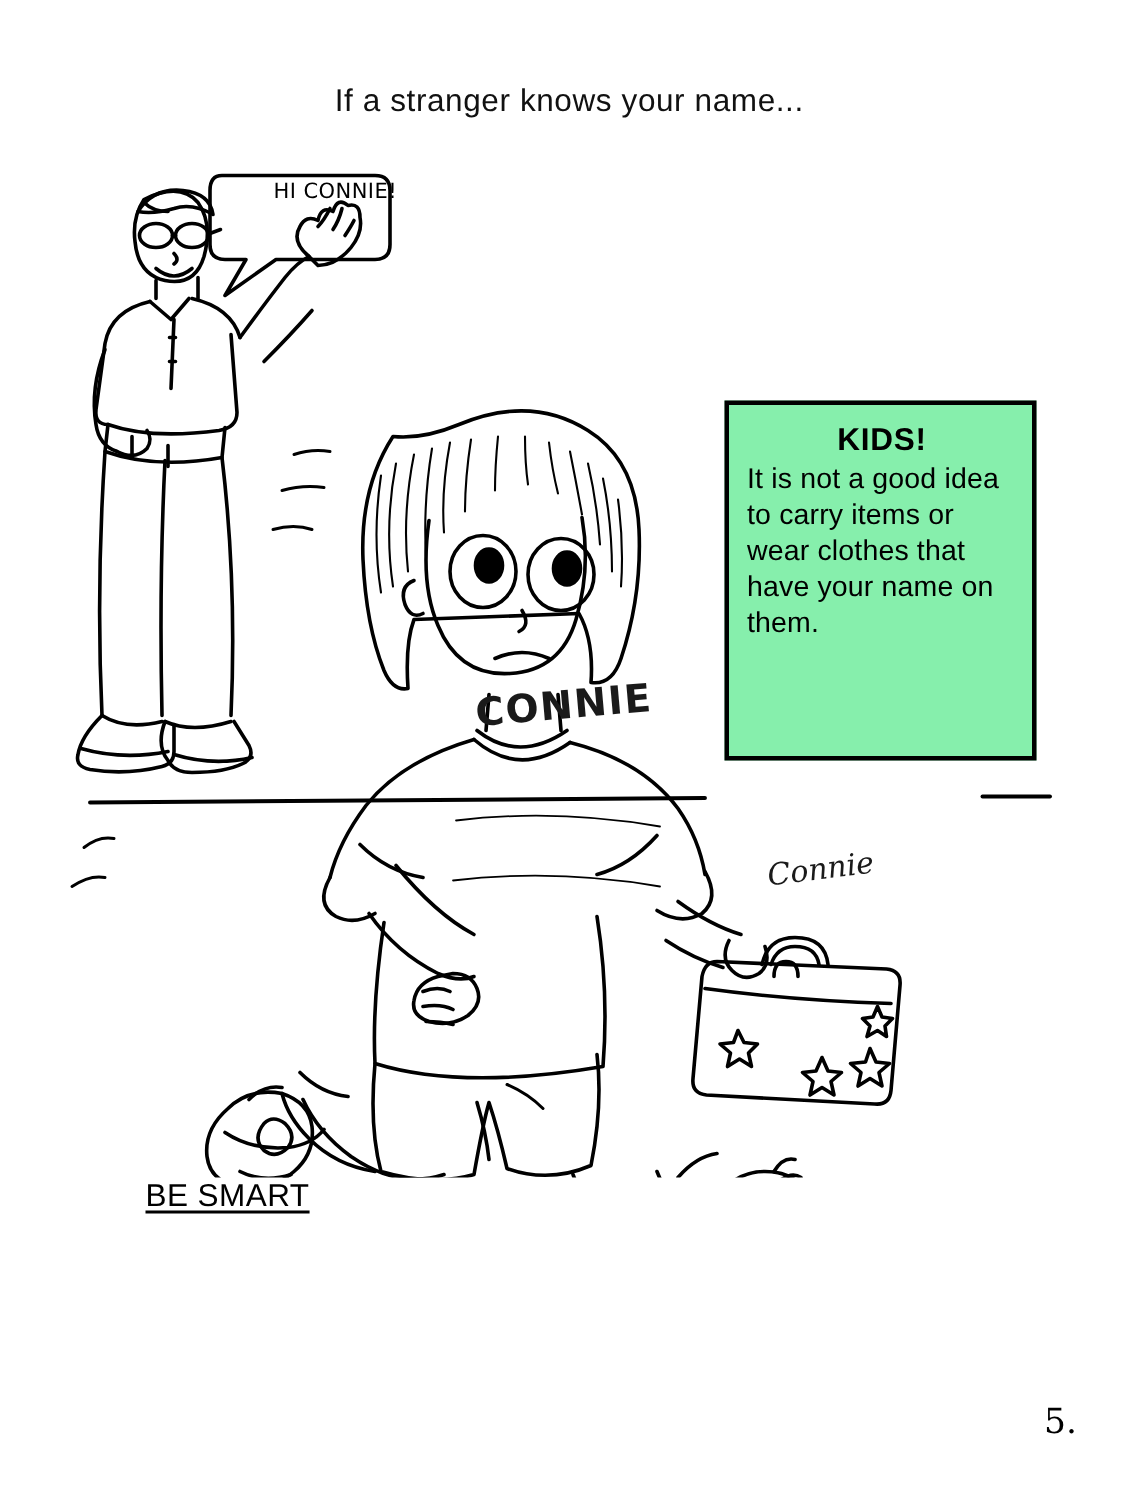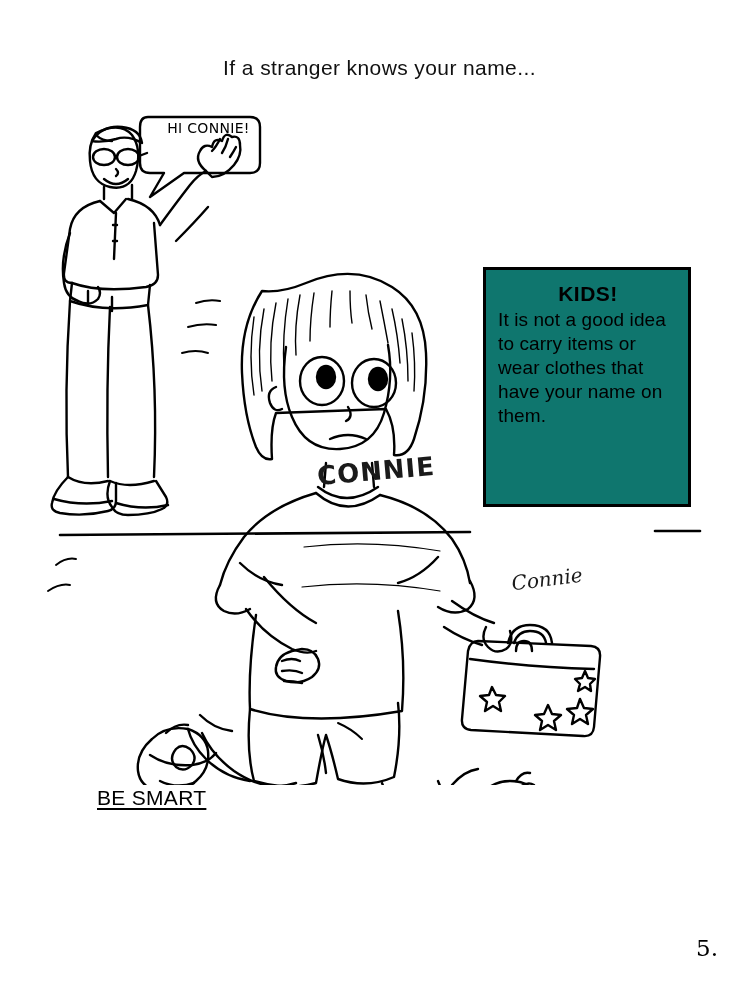--- a/index.html
+++ b/index.html
@@ -38,39 +38,39 @@
     left: 0;
     top: 95px;
     width: 750px;
     height: 690px;
   }
   #scene svg { display: block; }
 
   
   .bubble-text {
     position: absolute;
-    left: 151px;
+    left: 166px;
     top: 120px;
     width: 115px;
     font-family: "DejaVu Sans", sans-serif;
     font-size: 14px;
     letter-spacing: 0.3px;
     text-align: center;
     color: #000;
   }
 
   
   #kids-sign {
     position: absolute;
     left: 483px;
     top: 267px;
     width: 208px;
     height: 240px;
     border: 3px solid #000;
-    background: #0f766e;
+    background: #86efac;
     box-sizing: border-box;
     padding: 12px 10px 0 12px;
   }
   #kids-sign .sign-title {
     text-align: center;
     font-weight: bold;
     font-size: 21px;
     letter-spacing: 0.5px;
     margin-bottom: 2px;
   }

